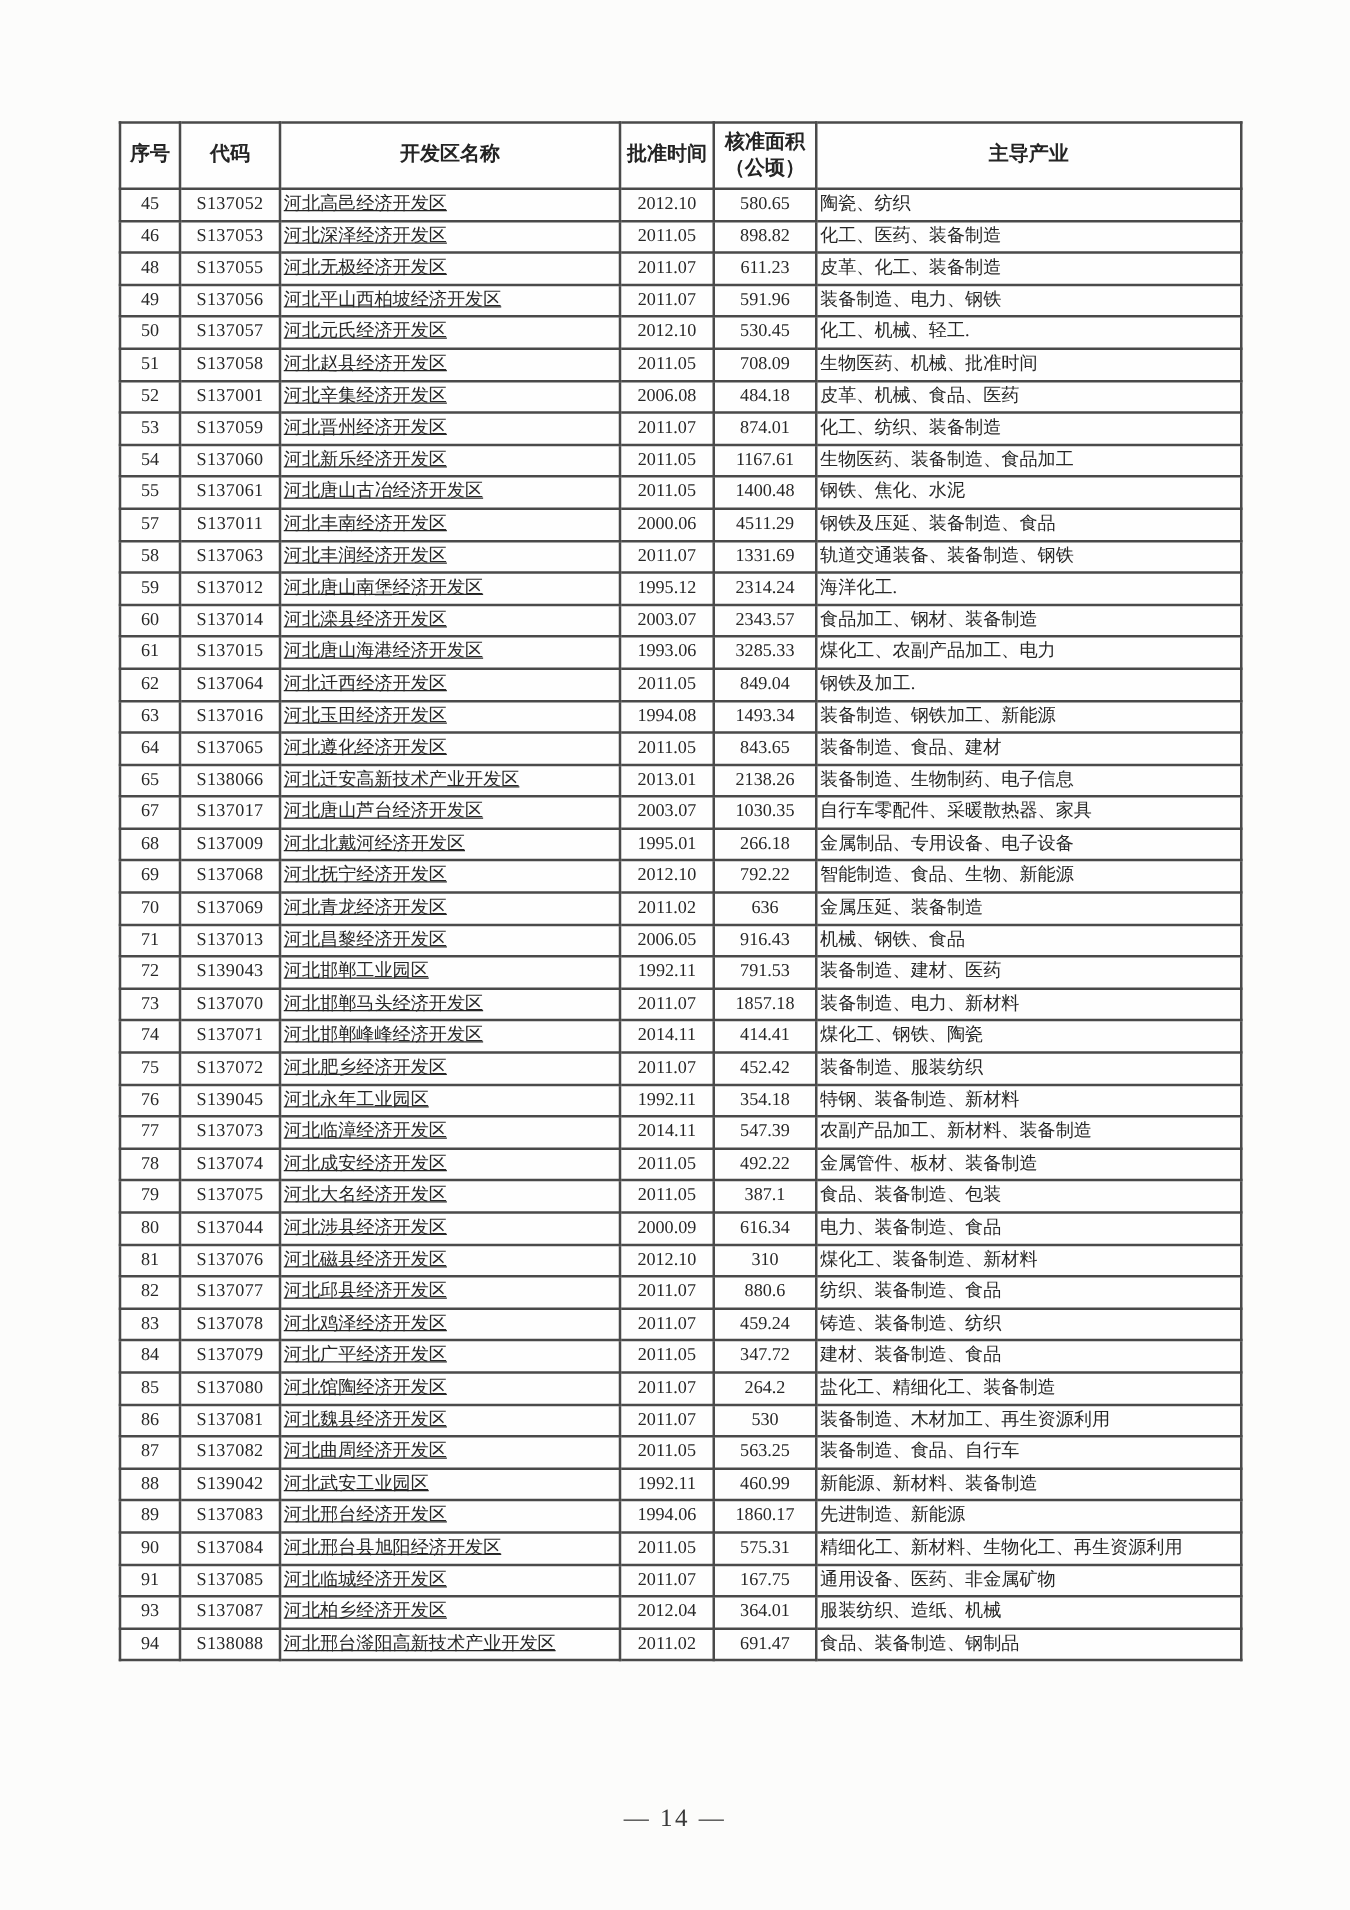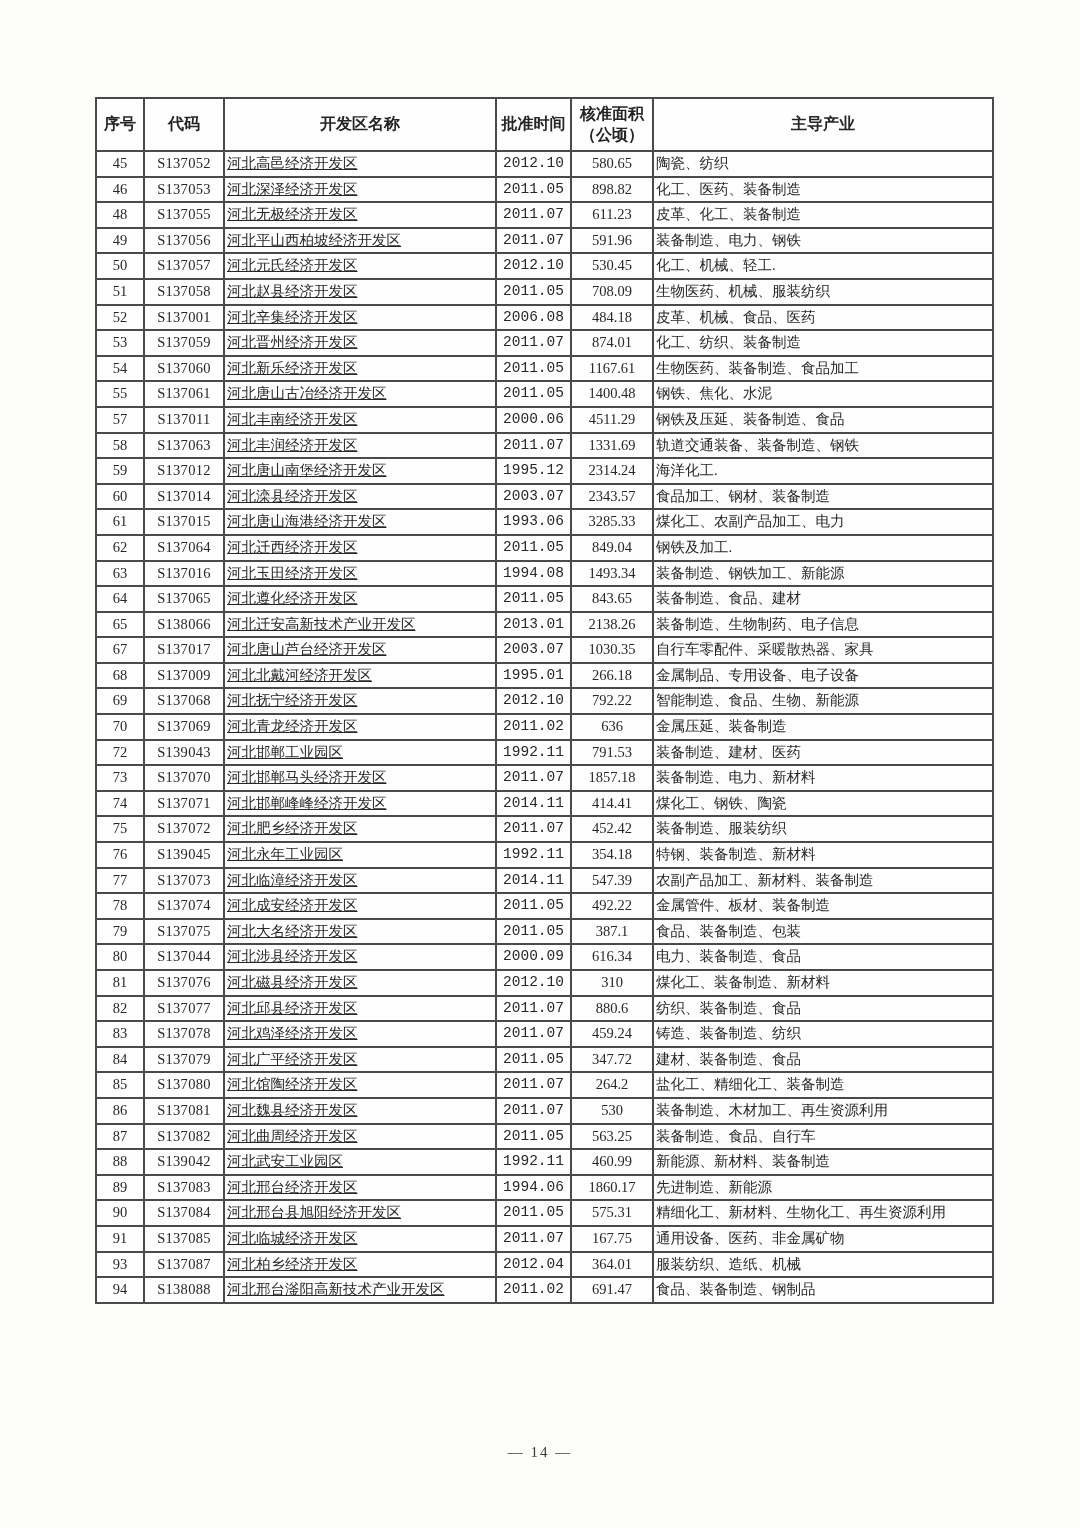--- a/index.html
+++ b/index.html
@@ -46,30 +46,30 @@
     height: 23.6px;
     padding: 0 2px;
     font-size: 14.5px;
     line-height: 23.6px;
     white-space: nowrap;
     color: #272727;
   }
   td.c-no    { text-align: center; }
   td.c-code  { text-align: center; letter-spacing: 0.3px; }
   td.c-name  { text-align: left; padding-left: 4px; text-decoration: underline; }
-  td.c-date  { text-align: center; font-family: Liberation Mono, monospace; }
+  td.c-date  { text-align: center; }
   td.c-area  { text-align: center; }
   td.c-industries { text-align: left; padding-left: 6px; }
   .page-number {
     position: absolute;
     left: 0;
     top: 1444px;
     width: 100%;
     text-align: center;
-    font-size: 15px;
+    font-size: 20px;
     color: #3a3a3a;
     letter-spacing: 2px;
   }
 </style>
 </head>
 <body>
 
 <div class="page">
 
   <table class="dev-zones">
@@ -132,21 +132,21 @@
           <td class="c-date">2012.10</td>
           <td class="c-area">530.45</td>
           <td class="c-industries">化工、机械、轻工.</td>
         </tr>
         <tr>
           <td class="c-no">51</td>
           <td class="c-code">S137058</td>
           <td class="c-name">河北赵县经济开发区</td>
           <td class="c-date">2011.05</td>
           <td class="c-area">708.09</td>
-          <td class="c-industries">生物医药、机械、服装纺织</td>
+          <td class="c-industries">生物医药、机械、批准时间</td>
         </tr>
         <tr>
           <td class="c-no">52</td>
           <td class="c-code">S137001</td>
           <td class="c-name">河北辛集经济开发区</td>
           <td class="c-date">2006.08</td>
           <td class="c-area">484.18</td>
           <td class="c-industries">皮革、机械、食品、医药</td>
         </tr>
         <tr>
@@ -269,20 +269,28 @@
           <td class="c-area">792.22</td>
           <td class="c-industries">智能制造、食品、生物、新能源</td>
         </tr>
         <tr>
           <td class="c-no">70</td>
           <td class="c-code">S137069</td>
           <td class="c-name">河北青龙经济开发区</td>
           <td class="c-date">2011.02</td>
           <td class="c-area">636</td>
           <td class="c-industries">金属压延、装备制造</td>
+        </tr>
+        <tr>
+          <td class="c-no">71</td>
+          <td class="c-code">S137013</td>
+          <td class="c-name">河北昌黎经济开发区</td>
+          <td class="c-date">2006.05</td>
+          <td class="c-area">916.43</td>
+          <td class="c-industries">机械、钢铁、食品</td>
         </tr>
         <tr>
           <td class="c-no">72</td>
           <td class="c-code">S139043</td>
           <td class="c-name">河北邯郸工业园区</td>
           <td class="c-date">1992.11</td>
           <td class="c-area">791.53</td>
           <td class="c-industries">装备制造、建材、医药</td>
         </tr>
         <tr>

